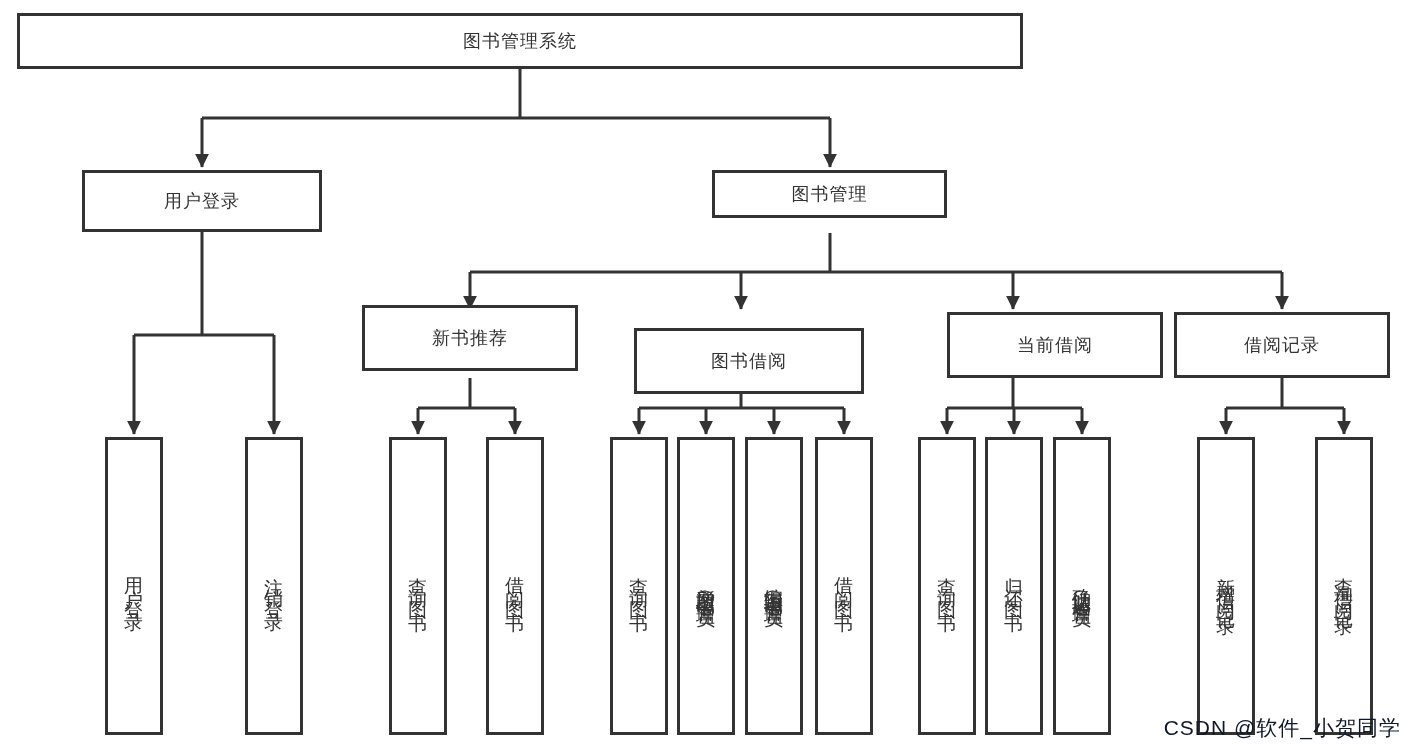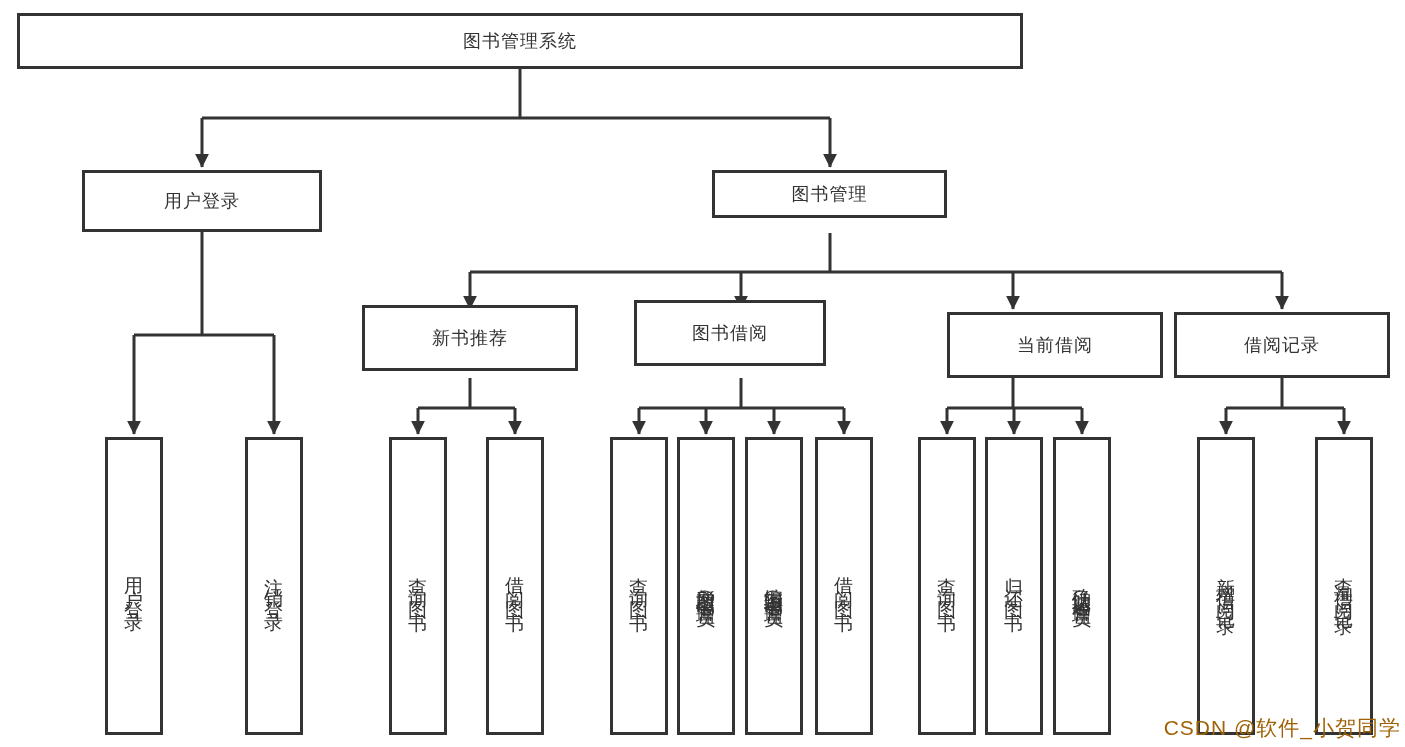--- a/index.html
+++ b/index.html
@@ -17,21 +17,21 @@
   .hnode{font-size:18px;letter-spacing:1px;white-space:nowrap;}
   .vnode span{
     writing-mode:vertical-rl;text-orientation:mixed;
     font-size:19px;line-height:1;display:block;
   }
   .ls-l span{letter-spacing:12px;}
   .ls-m span{letter-spacing:8px;}
   .ls-s span{letter-spacing:3px;}
   .watermark{
     position:absolute;right:4px;top:714px;z-index:10;
-    font-size:21px;color:#a16207;letter-spacing:1px;white-space:nowrap;
+    font-size:21px;color:#0f172a;letter-spacing:1px;white-space:nowrap;
   }
 </style>
 </head>
 <body>
 
 <div class="canvas">
 
   <svg class="svg-layer" viewBox="0 0 1405 747" xmlns="http://www.w3.org/2000/svg">
     <defs>
       <marker id="arrow" viewBox="0 0 10 10" refX="9.5" refY="5" markerWidth="6" markerHeight="4.6" orient="auto">
@@ -81,21 +81,21 @@
       <path d="M1344,408 V434" marker-end="url(#arrow)"></path>
     </g>
   </svg>
 
   <div class="node hnode" style="left:17px;top:13px;width:1006px;height:56px;">图书管理系统</div>
 
   <div class="node hnode" style="left:82px;top:170px;width:240px;height:62px;">用户登录</div>
   <div class="node hnode" style="left:712px;top:170px;width:235px;height:48px;">图书管理</div>
 
   <div class="node hnode" style="left:362px;top:305px;width:216px;height:66px;">新书推荐</div>
-  <div class="node hnode" style="left:634px;top:300px;width:192px;height:66px;">图书借阅</div>
+  <div class="node hnode" style="left:634px;top:328px;width:230px;height:66px;">图书借阅</div>
   <div class="node hnode" style="left:947px;top:312px;width:216px;height:66px;">当前借阅</div>
   <div class="node hnode" style="left:1174px;top:312px;width:216px;height:66px;">借阅记录</div>
 
   <div class="node vnode ls-l" style="left:105px;top:437px;width:58px;height:298px;">
     <span>用户登录</span>
   </div>
   <div class="node vnode ls-l" style="left:245px;top:437px;width:58px;height:298px;">
     <span>注销登录</span>
   </div>
 

